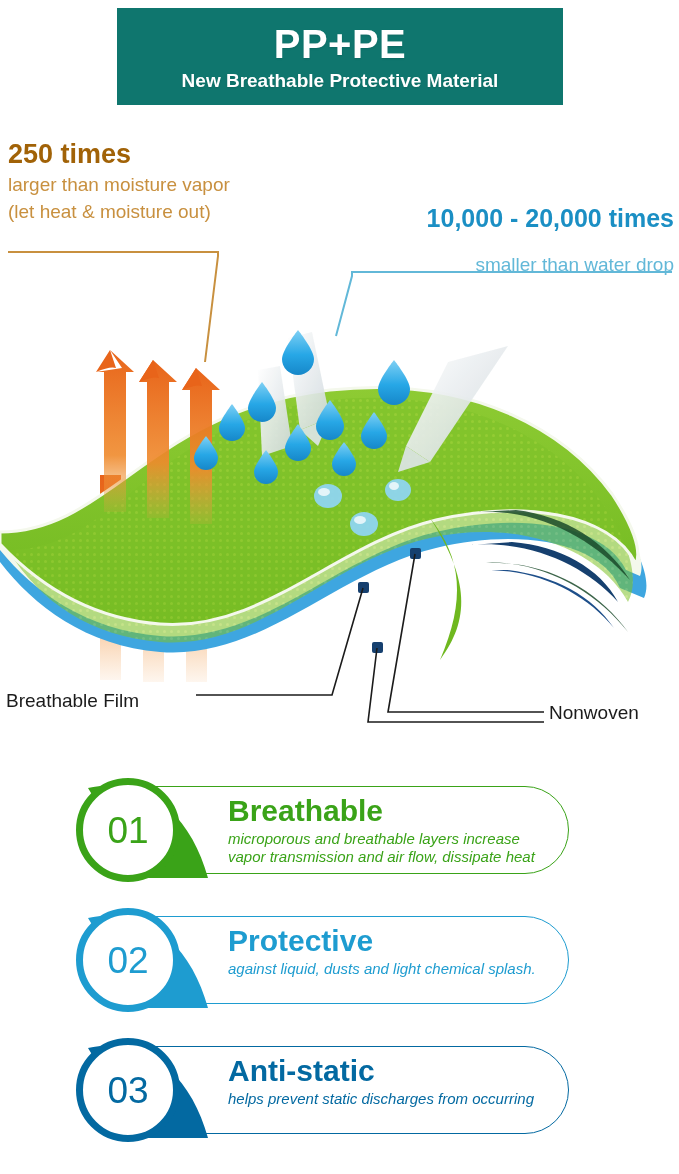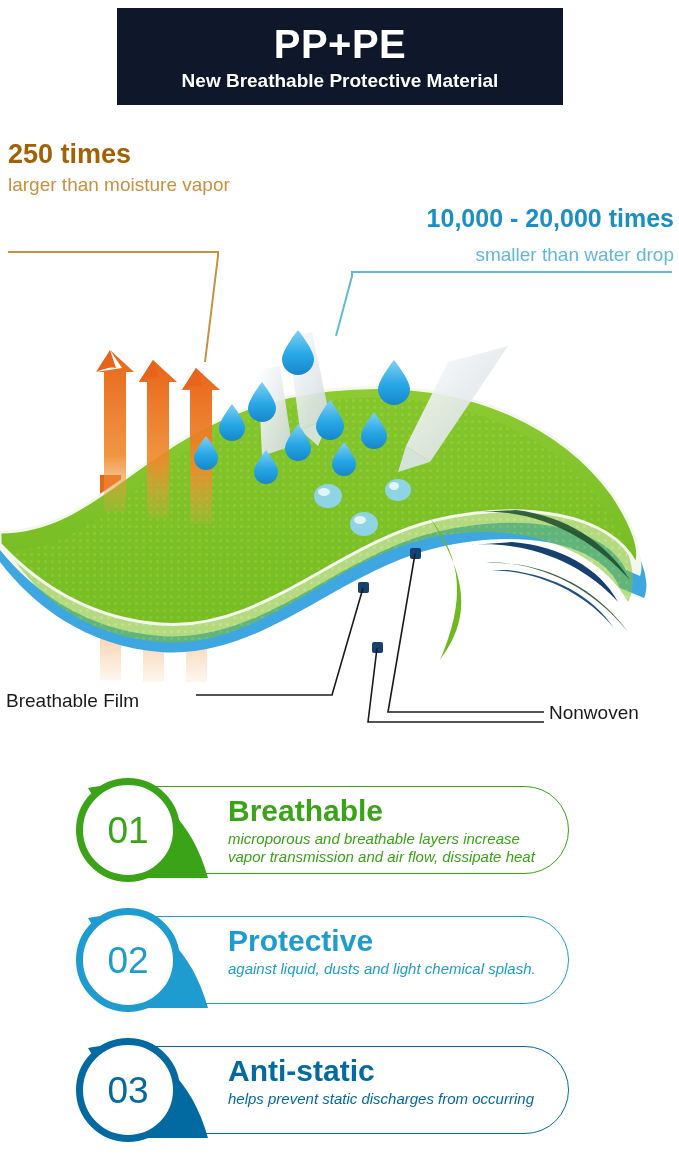--- a/index.html
+++ b/index.html
@@ -17,21 +17,21 @@
     color: #222;
   }
 
   
   .banner {
     position: absolute;
     left: 117px;
     top: 8px;
     width: 446px;
     height: 97px;
-    background: #0f172a;
+    background: #0f766e;
     display: flex;
     flex-direction: column;
     align-items: center;
     justify-content: center;
     box-sizing: border-box;
   }
   .banner-title {
     color: #ffffff;
     font-size: 40px;
     font-weight: bold;
@@ -78,21 +78,21 @@
   .callout-right .big {
     color: #1b8fc4;
     font-size: 25px;
     font-weight: bold;
     line-height: 1.1;
   }
   .callout-right .small {
     color: #62b8d8;
     font-size: 19px;
     line-height: 1.3;
-    margin-top: 10px;
+    margin-top: 20px;
   }
 
   
   .illustration {
     position: absolute;
     left: 0;
     top: 250px;
     width: 679px;
     height: 480px;
   }
@@ -188,20 +188,21 @@
 <body>
 
 <div class="banner">
   <div class="banner-title">PP+PE</div>
   <div class="banner-sub">New Breathable Protective Material</div>
 </div>
 
 <div class="callout-left">
   <div class="big">250 times</div>
   <div class="small">larger than moisture vapor</div>
+  <div class="small">(let heat &amp; moisture out)</div>
 </div>
 
 <div class="callout-right">
   <div class="big">10,000 - 20,000 times</div>
   <div class="small">smaller than water drop</div>
 </div>
 
 <svg class="illustration" viewBox="0 0 679 480">
   <defs>
     <linearGradient id="gOrange" x1="0" y1="1" x2="0" y2="0">

